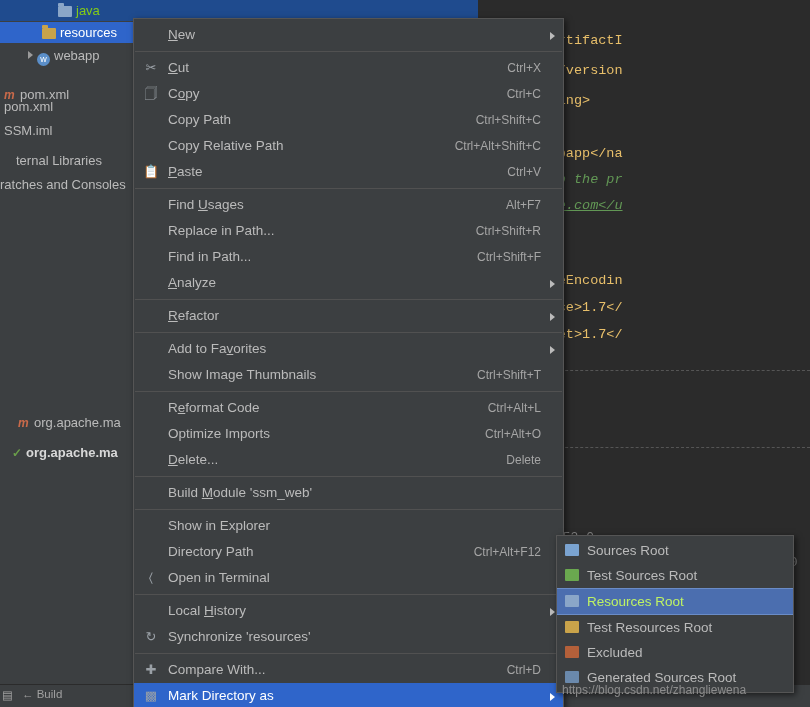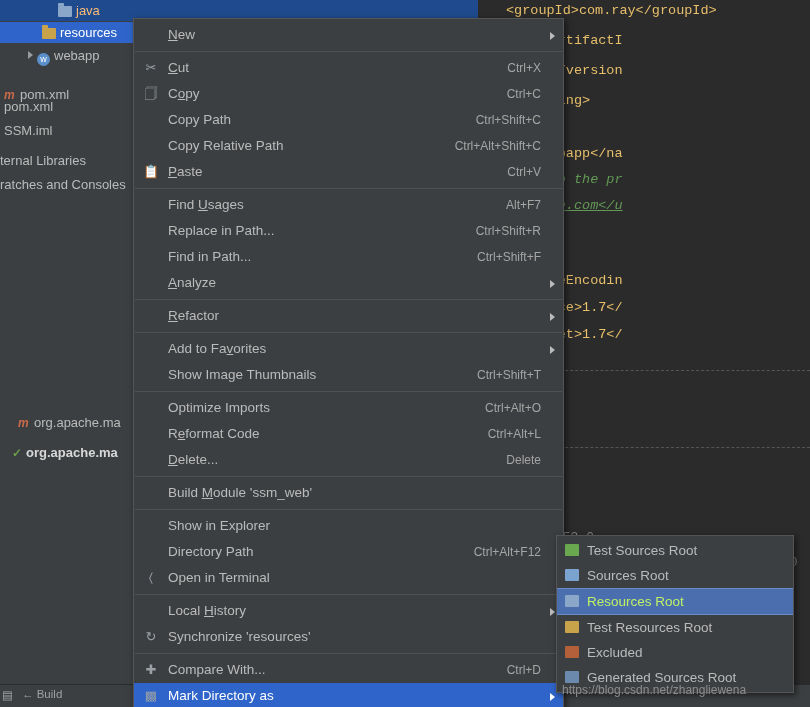--- a/index.html
+++ b/index.html
@@ -40,21 +40,21 @@
     color: #bbbbbb;
     padding-left: 4px;
   }
   .tree-row.selected {
     background: #2f65ca;
     color: #ffffff;
     width: 420px;
   }
   .tree-row.sel-blue {
     background: #1f4b8e;
-    color: #fdba74;
+    color: #84cc16;
     width: 420px;
   }
   .folder-ico {
     display: inline-block;
     width: 14px; height: 11px;
     background: #8aa6c8;
     border-radius: 1px 1px 1px 1px;
     position: relative;
     top: 2px;
     margin-right: 4px;
@@ -282,21 +282,20 @@
     width: 420px; height: 14px;
     background: #2f65ca;
   }
 </style>
 </head>
 <body>
 
 <div id="bg">
 
   <div id="editor">
-    <div class="code-line" style="left:86px; top:0px;"><span class="tag">&lt;groupId&gt;com.ray&lt;/groupId&gt;</span></div>
     <div class="code-line" style="left:0px; top:30px;"><span class="tag">factId&gt;ssm_web&lt;/artifactI</span></div>
     <div class="code-line" style="left:0px; top:60px;"><span class="tag">ion&gt;1.0-SNAPSHOT&lt;/version</span></div>
     <div class="code-line" style="left:0px; top:90px;"><span class="tag">aging&gt;war&lt;/packaging&gt;</span></div>
     <div class="code-line" style="left:0px; top:143px;"><span class="tag">&gt;ssm_web Maven Webapp&lt;/na</span></div>
     <div class="code-line" style="left:0px; top:169px;"><span class="cmt">FIXME change it to the pr</span></div>
     <div class="code-line" style="left:0px; top:195px;"><span class="link">http://www.example.com&lt;/u</span></div>
     <div class="code-line" style="left:0px; top:243px;"><span class="tag">erties&gt;</span></div>
     <div class="code-line" style="left:0px; top:270px;"><span class="tag">oject.build.sourceEncodin</span></div>
     <div class="code-line" style="left:0px; top:297px;"><span class="tag">ven.compiler.source&gt;1.7&lt;/</span></div>
     <div class="code-line" style="left:0px; top:324px;"><span class="tag">ven.compiler.target&gt;1.7&lt;/</span></div>
@@ -328,21 +327,21 @@
     </div>
 
     <div class="tree-row" style="top:96px; padding-left:4px;">
       <span>pom.xml</span>
     </div>
 
     <div class="tree-row" style="top:120px; padding-left:4px;">
       <span>SSM.iml</span>
     </div>
 
-    <div class="tree-row" style="top:150px; padding-left:0px;">
+    <div class="tree-row" style="top:150px; padding-left:16px;">
       <span>ternal Libraries</span>
     </div>
 
     <div class="tree-row" style="top:174px; padding-left:0px;">
       <span>ratches and Consoles</span>
     </div>
 
     <div class="tree-row" style="top:412px; padding-left:18px;">
       <span class="m-ico">m</span><span>org.apache.ma</span>
     </div>
@@ -432,27 +431,27 @@
   </div>
 
   <div class="mi">
     <span class="label">Show Image Thumbnails</span>
     <span class="accel">Ctrl+Shift+T</span>
   </div>
 
   <div class="mi-sep"></div>
 
   <div class="mi">
+    <span class="label">R<span class="u">e</span>format Code</span>
+    <span class="accel">Ctrl+Alt+L</span>
+  </div>
+
+  <div class="mi">
     <span class="label">Optimize Imports</span>
     <span class="accel">Ctrl+Alt+O</span>
-  </div>
-
-  <div class="mi">
-    <span class="label">R<span class="u">e</span>format Code</span>
-    <span class="accel">Ctrl+Alt+L</span>
   </div>
 
   <div class="mi">
     <span class="label"><span class="u">D</span>elete...</span>
     <span class="accel">Delete</span>
   </div>
 
   <div class="mi-sep"></div>
 
   <div class="mi">
@@ -498,26 +497,26 @@
   <div class="mi highlight">
     <span class="ico-slot">▩</span>
     <span class="label">Mark Directory as</span>
     <span class="submenu-arrow"></span>
   </div>
 
 </div>
 
 <div id="submenu">
   <div class="smi">
+    <span class="sico sico-src"></span>
+    <span class="slabel">Sources Root</span>
+  </div>
+  <div class="smi">
     <span class="sico sico-test-src"></span>
     <span class="slabel">Test Sources Root</span>
-  </div>
-  <div class="smi">
-    <span class="sico sico-src"></span>
-    <span class="slabel">Sources Root</span>
   </div>
   <div class="smi highlight">
     <span class="sico sico-res"></span>
     <span class="slabel">Resources Root</span>
   </div>
   <div class="smi">
     <span class="sico sico-test-res"></span>
     <span class="slabel">Test Resources Root</span>
   </div>
   <div class="smi">

